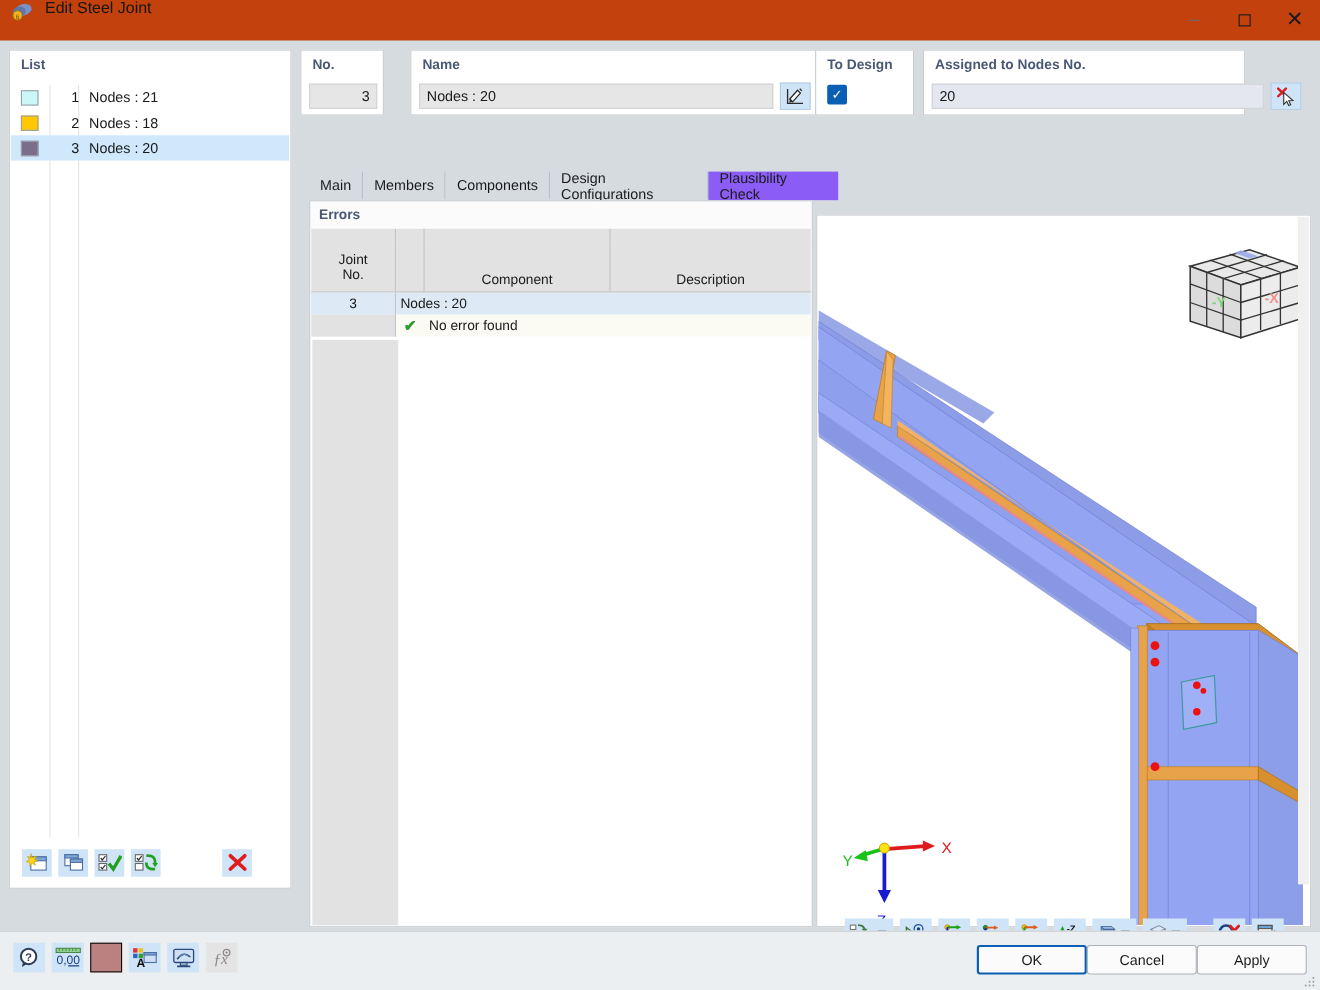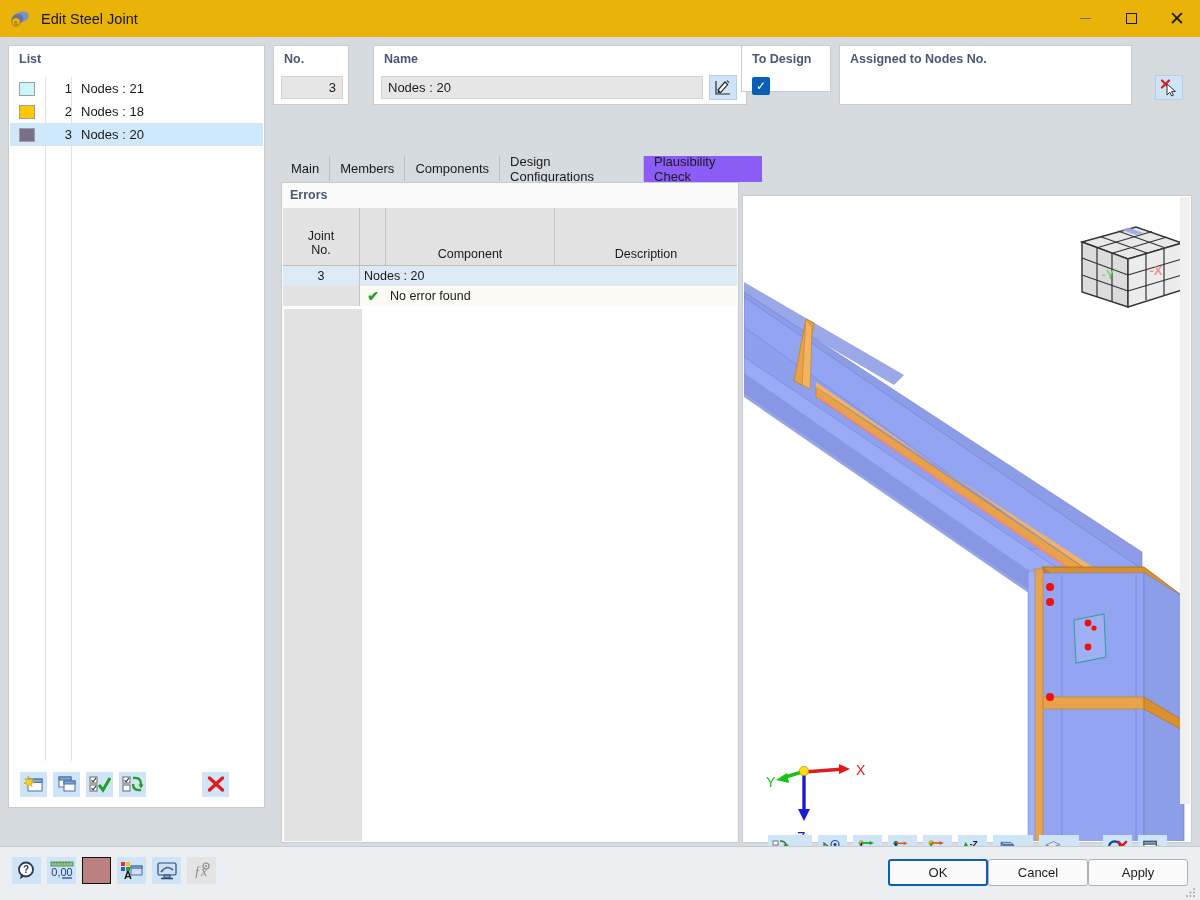--- a/index.html
+++ b/index.html
@@ -8,21 +8,21 @@
     font-family: "Liberation Sans", sans-serif;
     font-size: 13px;
     color: #1a1a1a;
     background: #ffffff;
   }
   .window { position: relative; width: 1200px; height: 900px; background: #d6dbe0; }
 
   
   .titlebar {
     position: absolute; top: 0; left: 0; width: 1200px; height: 37px;
-    background: #eab308; display: flex; align-items: center;
+    background: #c2410c; display: flex; 
   }
   .title-icon { width: 22px; height: 22px; margin-left: 9px; position: relative; }
   .title-text { margin-left: 10px; font-size: 14.5px; color: #161616; }
   .win-buttons { margin-left: auto; display: flex; height: 37px; }
   .win-btn {
     width: 46px; height: 37px; display: flex; align-items: center; justify-content: center;
     color: #1a1a1a; font-size: 14px;
   }
   .min-glyph { width: 11px; height: 1px; background: #6a6a6a; }
   .max-glyph { width: 11px; height: 11px; border: 1.6px solid #1a1a1a; }
@@ -53,21 +53,21 @@
   }
   .tbtn {
     width:27px; height:25px; background:#cfe4f7; border:1px solid transparent;
     display:flex; align-items:center; justify-content:center; position:relative;
   }
   .tbtn.plain { background:#cfe4f7; }
 
   
   #no-panel { left: 273px; top: 8px; width: 76px; height: 60px; }
   #name-panel { left: 357px; top: 8px; width: 374px; height: 60px; margin-left: 16px; }
-  #todesign-panel { left: 741px; top: 8px; width: 90px; height: 47px; }
+  #todesign-panel { left: 741px; top: 8px; width: 90px; height: 60px; }
   #assigned-panel { left: 839px; top: 8px; width: 293px; height: 60px; }
 
   .field {
     position:absolute; left:7px; top:30px; height:23px;
     background:#e6e6e6; border:1px solid #d2d2d2; display:flex; align-items:center;
     font-size:13px; padding:0 6px;
   }
   .field.num { width:62px; justify-content:flex-end; }
   .field.name { width:322px; background:#e6e6e6; }
   .field.assigned { width:302px; background:#e4e6f0; }
@@ -265,20 +265,21 @@
 
     <div class="panel" id="todesign-panel">
       <div class="panel-legend">To Design</div>
       <div class="chk">
         <span>✓</span>
       </div>
     </div>
 
     <div class="panel" id="assigned-panel">
       <div class="panel-legend">Assigned to Nodes No.</div>
+      <div class="field assigned" placeholder="">20</div>
       <div class="icon-btn" style="left:315px;">
         <svg width="20" height="18" viewBox="0 0 20 18">
           <path d="M3 1.5 L10 8.5 M10 1.5 L3 8.5" stroke="#e01b1b" stroke-width="2.2" stroke-linecap="round"></path>
           <path d="M8 5 L8 16 L10.8 13.2 L12.6 17 L14.4 16.2 L12.6 12.6 L16.4 12.4 Z" fill="#fff" stroke="#333" stroke-width="1"></path>
         </svg>
       </div>
     </div>
 
     <div class="tabstrip">
       <div class="tab">Main</div>

